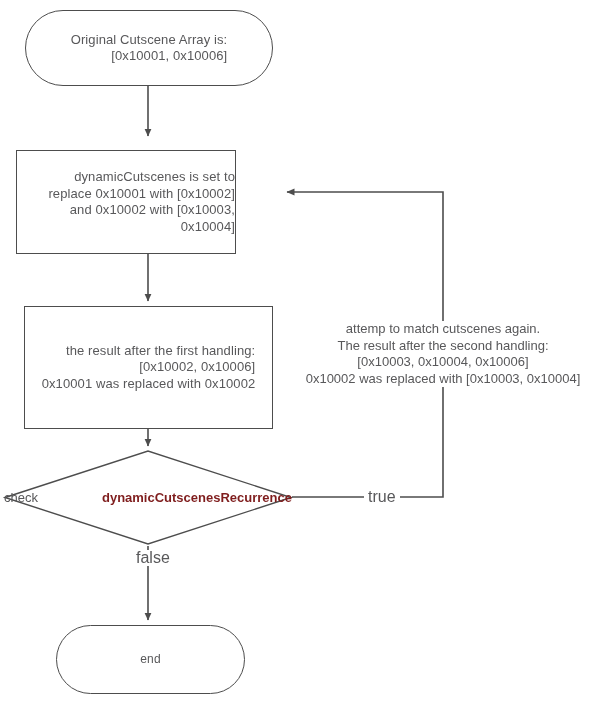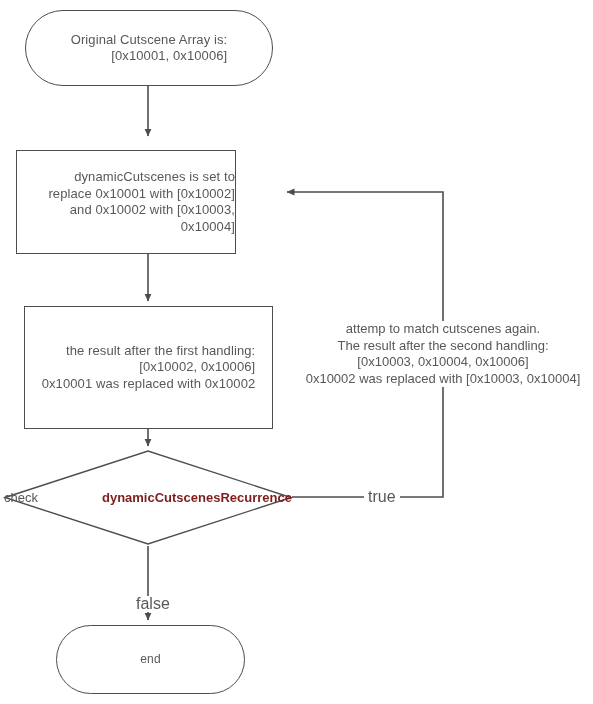--- a/index.html
+++ b/index.html
@@ -117,21 +117,21 @@
     background: #ffffff;
     padding: 1px 4px;
     line-height: 14px;
   }
   #label-true {
     left: 364px;
     top: 489px;
   }
   #label-false {
     left: 132px;
-    top: 596px;
+    top: 550px;
   }
 </style>
 </head>
 <body>
 
 <div id="flow-canvas">
 
   <svg class="edges" viewBox="0 0 593 704" xmlns="http://www.w3.org/2000/svg">
     <defs>
       <marker id="arrowhead" markerWidth="9" markerHeight="9" refX="7.5" refY="4" orient="auto" markerUnits="userSpaceOnUse">

